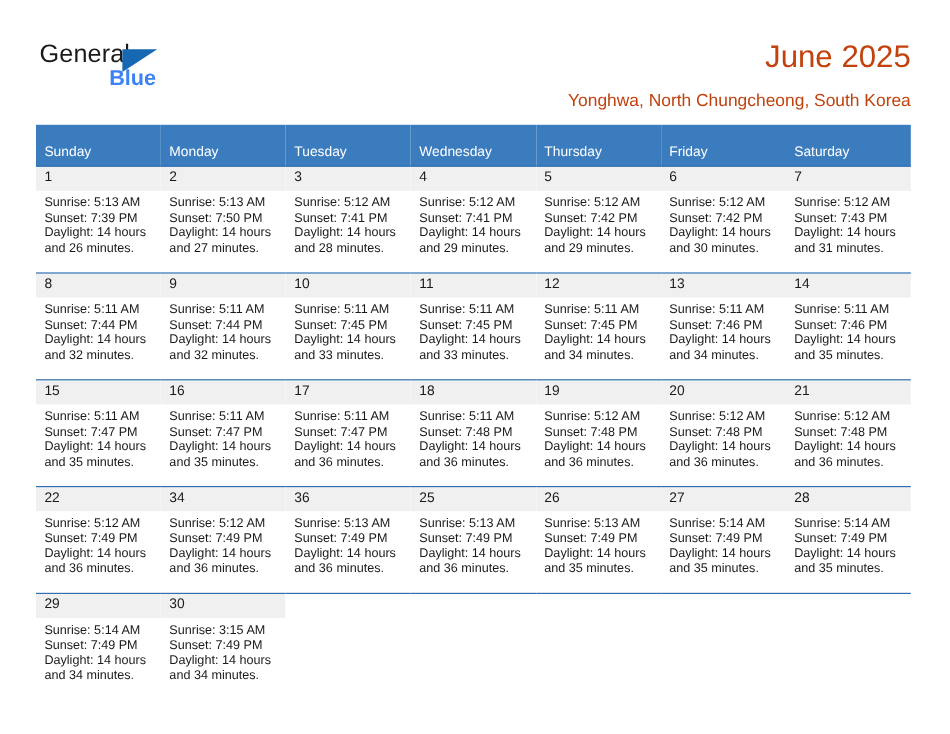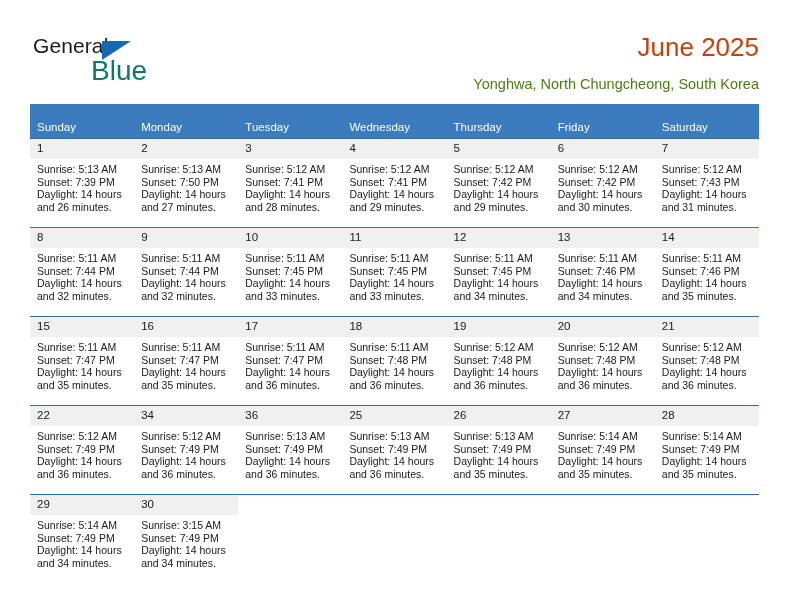--- a/index.html
+++ b/index.html
@@ -51,40 +51,41 @@
     top: 7px;
     width: 0;
     height: 0;
     border-left: 29px solid #1668b3;
     border-bottom: 19px solid transparent;
   }
   .logo-blue {
     position: absolute;
     left: 58px;
     top: 21px;
-    font-size: 28px;
-    color: #0f766e;
+    font-size: 18px;
+    color: #3b82f6;
     font-family: "Liberation Sans", sans-serif;
+    font-weight: bold;
   }
 
   .title {
     position: absolute;
     right: 33px;
     top: 32px;
     font-size: 26px;
     color: #c2410c;
     text-align: right;
     font-family: "Liberation Sans", sans-serif;
   }
   .subtitle {
     position: absolute;
     right: 33px;
     top: 76px;
     font-size: 14.5px;
-    color: #4d7c0f;
+    color: #c2410c;
     text-align: center;
     font-family: "Liberation Sans", sans-serif;
   }
 
   
   .calendar {
     position: absolute;
     left: 30px;
     top: 104px;
     width: 729px;

